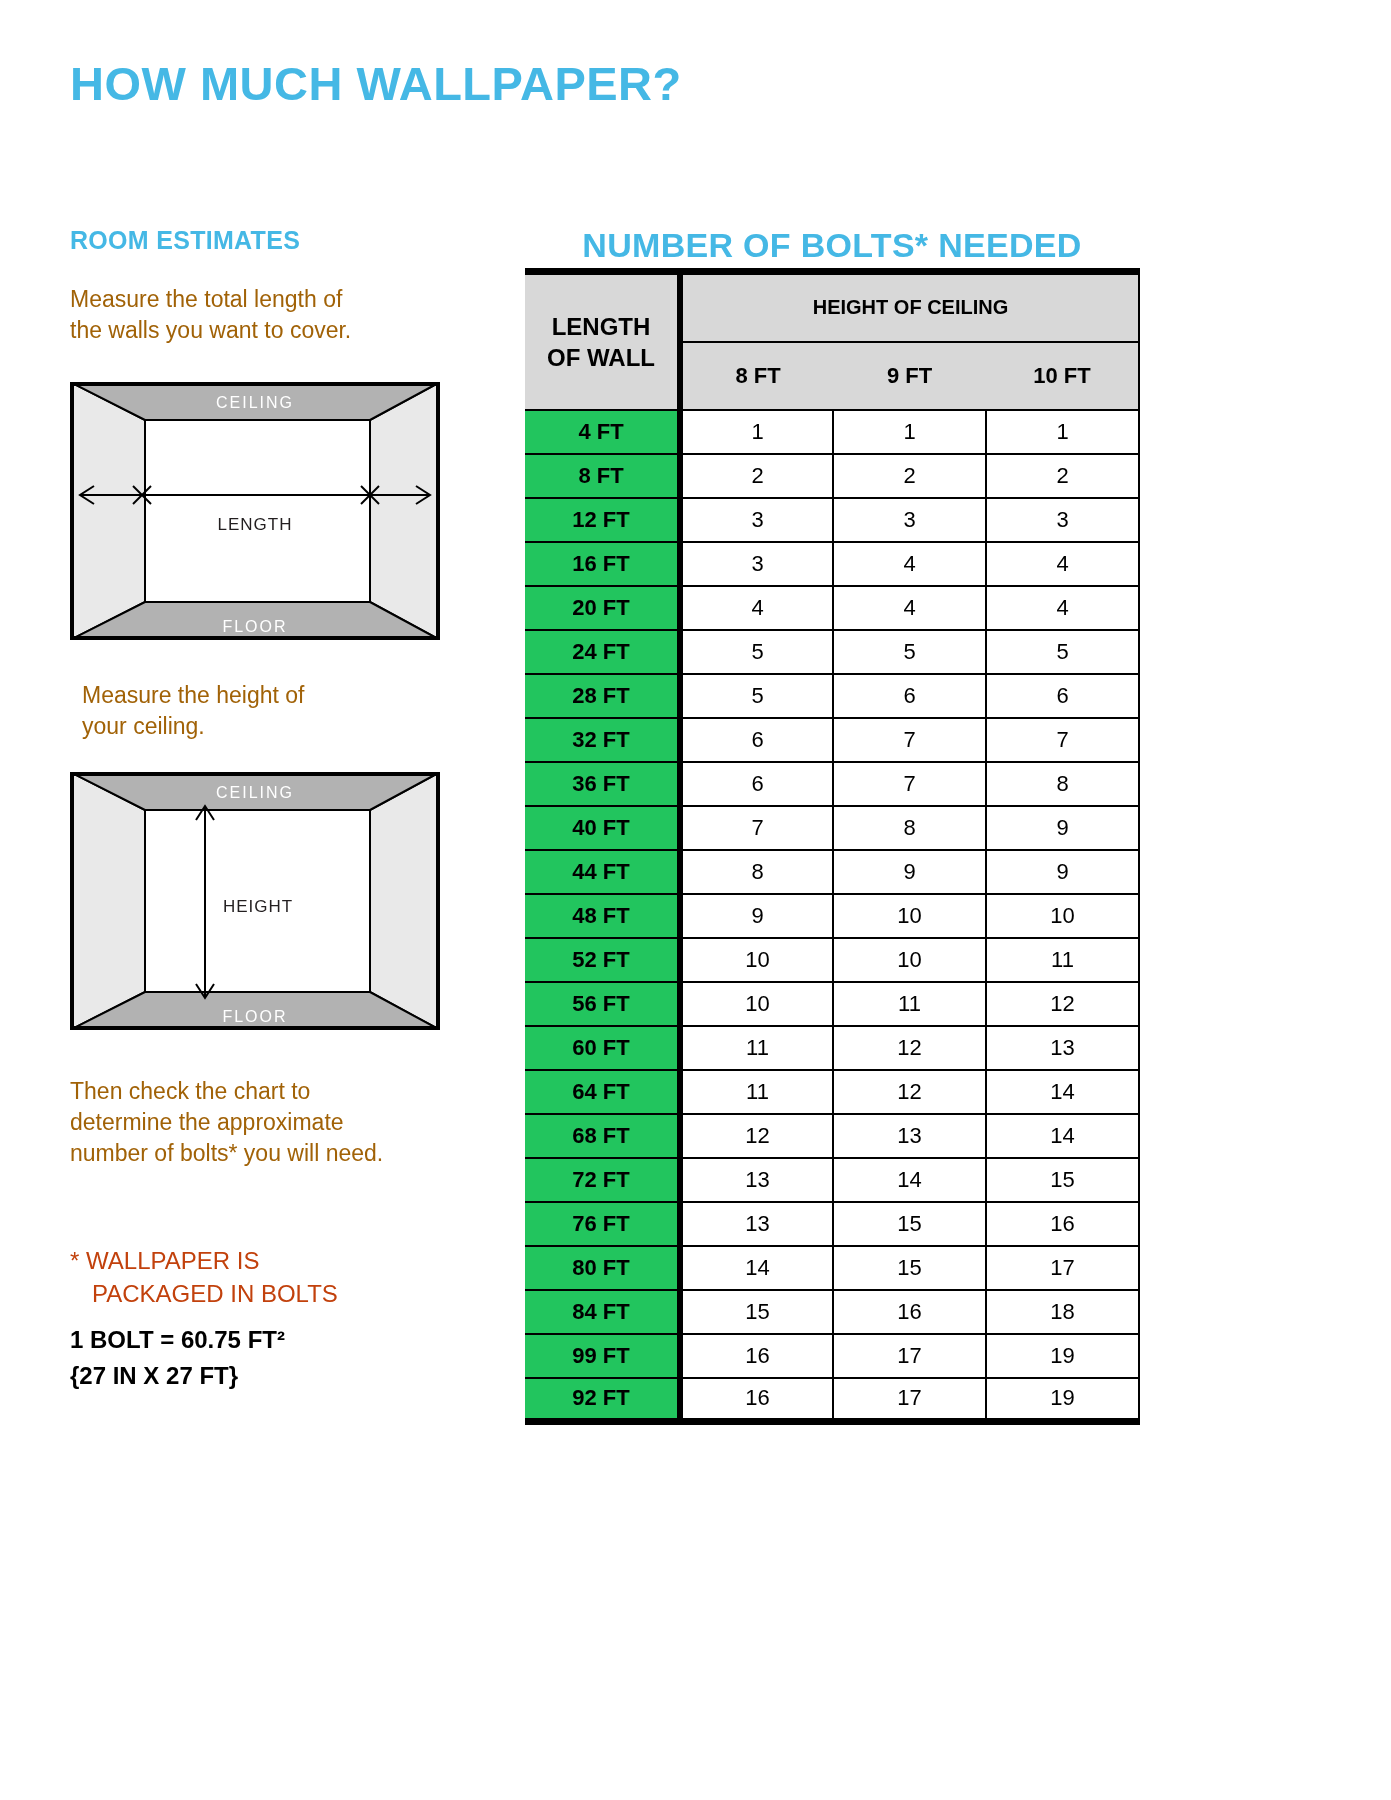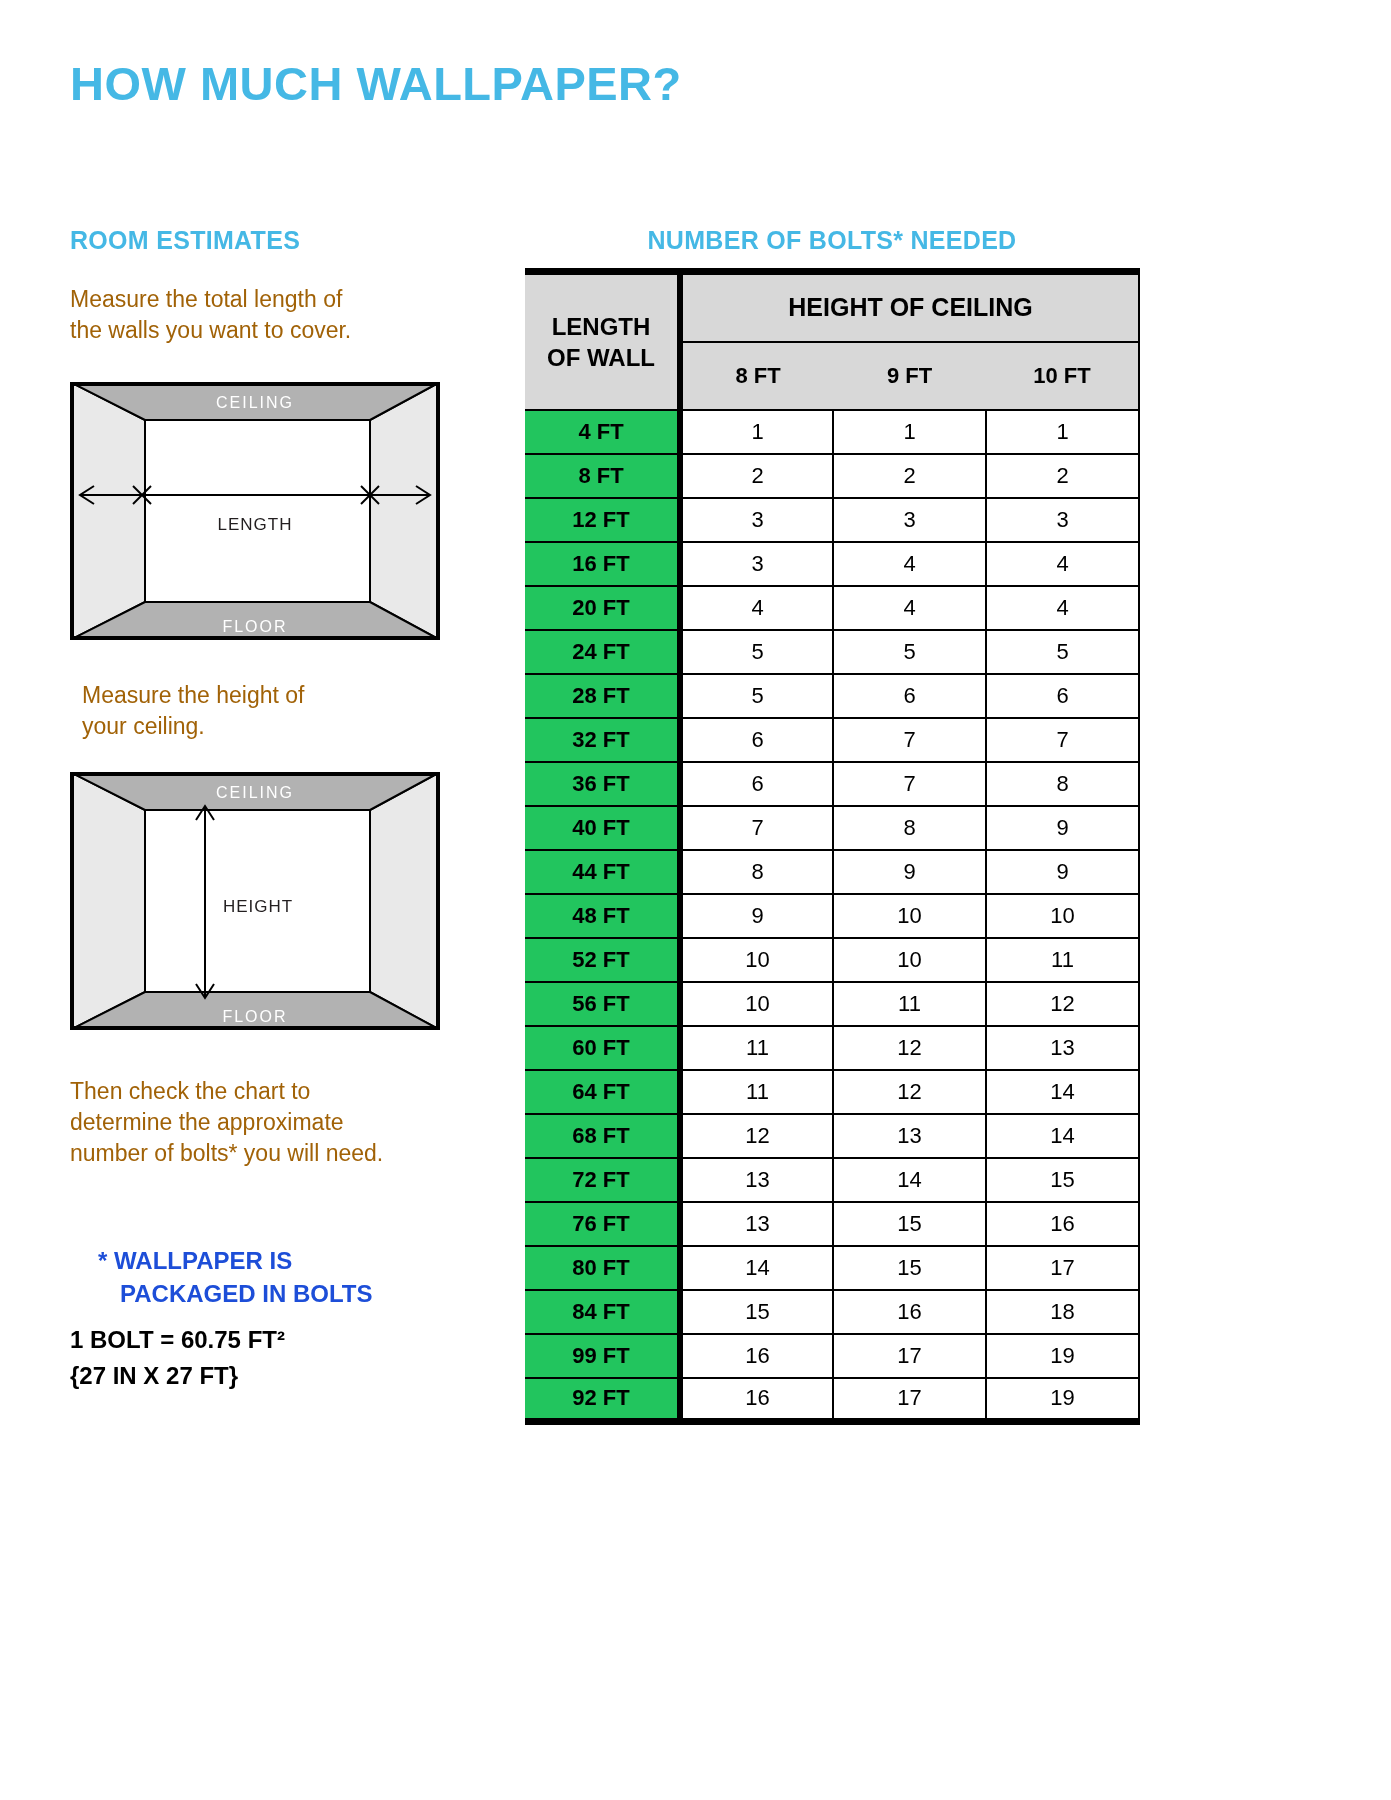--- a/index.html
+++ b/index.html
@@ -11,21 +11,21 @@
   .title {
     position:absolute; left:70px; top:56px;
     font-size:47px; font-weight:bold; color:#45b8e5; letter-spacing:0.5px;
   }
   .left-heading {
     position:absolute; left:70px; top:226px;
     font-size:25px; font-weight:bold; color:#45b8e5; letter-spacing:0.3px;text-align:center;
   }
   .right-heading {
     position:absolute; left:525px; top:226px; width:614px; text-align:center;
-    font-size:25px; font-weight:bold; color:#45b8e5; letter-spacing:0.3px;
+    font-size:34px; font-weight:bold; color:#45b8e5; letter-spacing:0.3px;
   }
   .step {
     position:absolute; left:70px; width:400px;
     font-size:23px; line-height:31px; white-space:pre-line; color:#a16207;
   }
   .step1 { top:284px; }
   .step2 { top:680px;margin-left:12px; }
   .step3 { top:1076px; }
   .diagram1 { position:absolute; left:70px; top:382px; }
   .diagram2 { position:absolute; left:70px; top:772px; }
@@ -38,21 +38,21 @@
     font-family:"Liberation Sans", sans-serif;
   }
   .room-svg .measure-label {
     fill:#231f20; font-size:17px; letter-spacing:1px; text-anchor:middle;
     font-family:"Liberation Sans", sans-serif;
   }
   .room-svg .measure-left { text-anchor:start; }
   .room-svg .arrow line, .room-svg .arrow polyline { stroke:#000; stroke-width:2; fill:none; }
   .footnote {
     position:absolute; left:70px; top:1244px;
-    font-size:24px; font-weight:bold; line-height:33px; color:#1d4ed8;margin-left:28px;
+    font-size:24px; font-weight:normal; line-height:33px; color:#c2410c;
   }
   .footnote .indent { padding-left:22px; }
   .bolt-info {
     position:absolute; left:70px; top:1322px;
     font-size:24px; font-weight:bold; line-height:36px; color:#000;
   }
   .bolt-table {
     position:absolute; left:525px; top:268px; width:614px;
     border-collapse:collapse; table-layout:fixed;
     border-top:7px solid #000; border-bottom:7px solid #000; border-right:2px solid #000;
@@ -60,21 +60,21 @@
   .bolt-table col.c1 { width:155px; }
   .bolt-table col.c2 { width:153px; }
   .bolt-table th, .bolt-table td {
     border:2px solid #000; text-align:center; vertical-align:middle; color:#000;
   }
   .bolt-table .length-head {
     background:#d8d8d8; font-size:24px; font-weight:bold; line-height:31px;
     white-space:pre-line; border-left:none; border-right:6px solid #000;
   }
   .bolt-table .ceiling-head {
-    background:#d8d8d8; font-size:25px; font-weight:bold; height:70px; border-right:2px solid #000;
+    background:#d8d8d8; font-size:20px; font-weight:bold; height:70px; border-right:2px solid #000;
   }
   .bolt-table .sub {
     background:#d8d8d8; font-size:22px; font-weight:bold; height:68px;
     border-left:none; border-right:none;
   }
   .bolt-table .sub:last-child { border-right:2px solid #000; }
   .bolt-table td { font-size:22px; height:44px; }
   .bolt-table td.rowhead {
     background:#22c55e; font-weight:bold; border-left:none; border-right:6px solid #000;
   }

